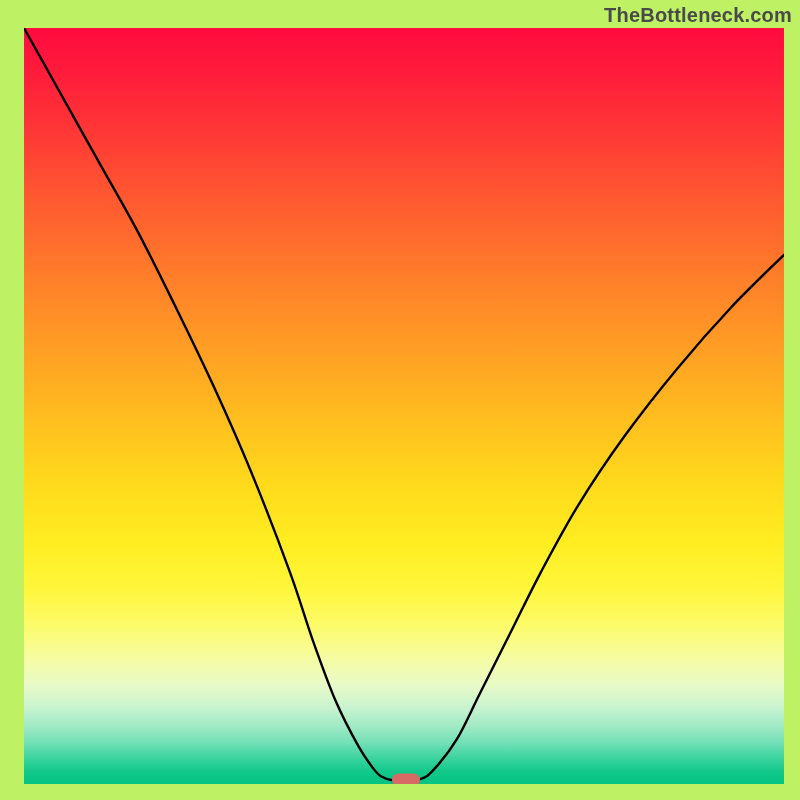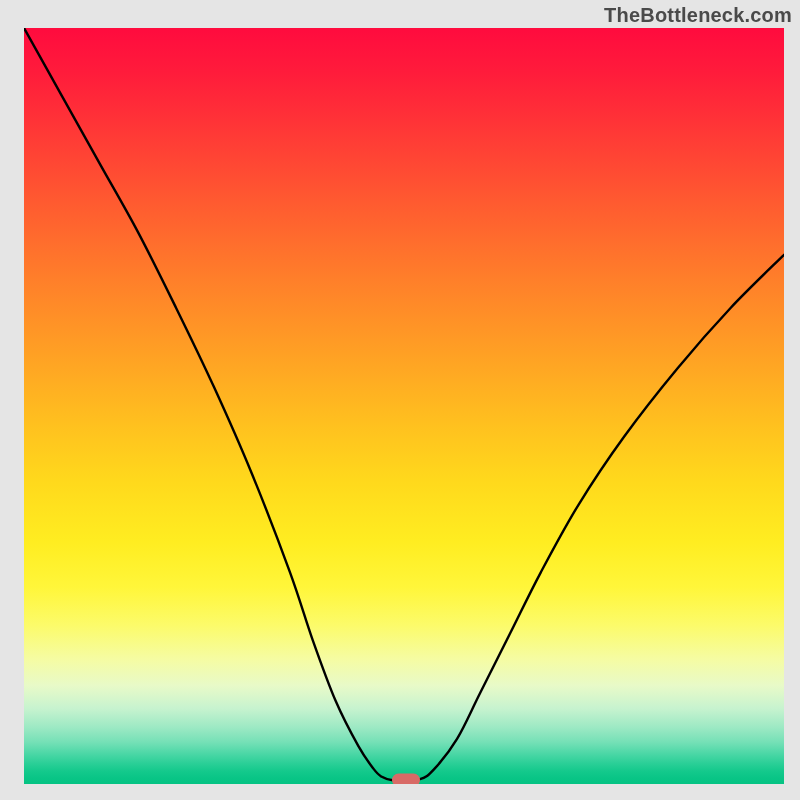--- a/index.html
+++ b/index.html
@@ -8,21 +8,21 @@
     width: 800px;
     height: 800px;
     background: #000;
     overflow: hidden;
     font-family: Arial, Helvetica, sans-serif;
   }
   .container {
     position: relative;
     width: 800px;
     height: 800px;
-    background: #e5e5e5;
+    background: #bef264;
   }
   .watermark {
     position: absolute;
     top: 4px;
     right: 8px;
     color: #4a4a4a;
     font-size: 20px;
     font-weight: bold;
     z-index: 30;
     letter-spacing: 0.2px;

